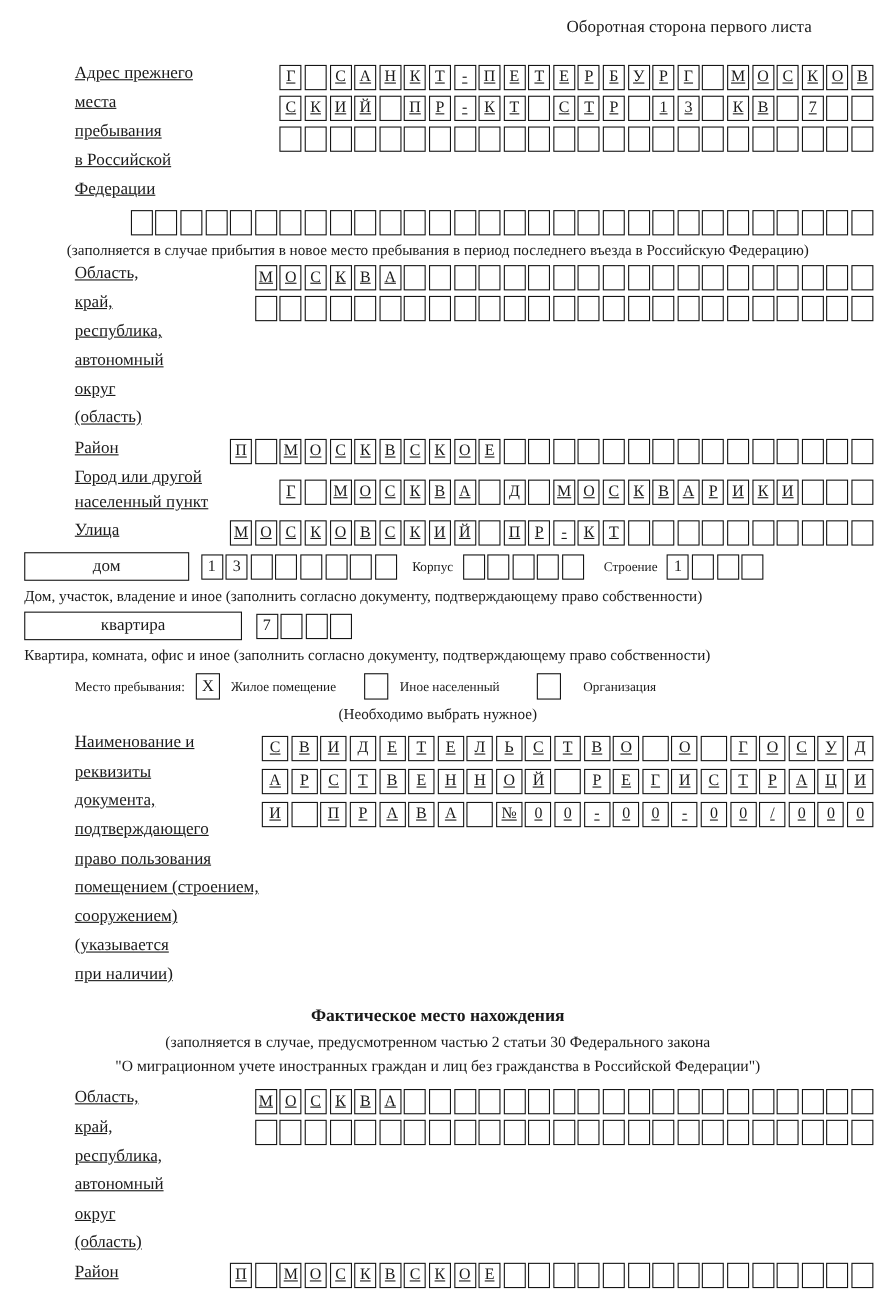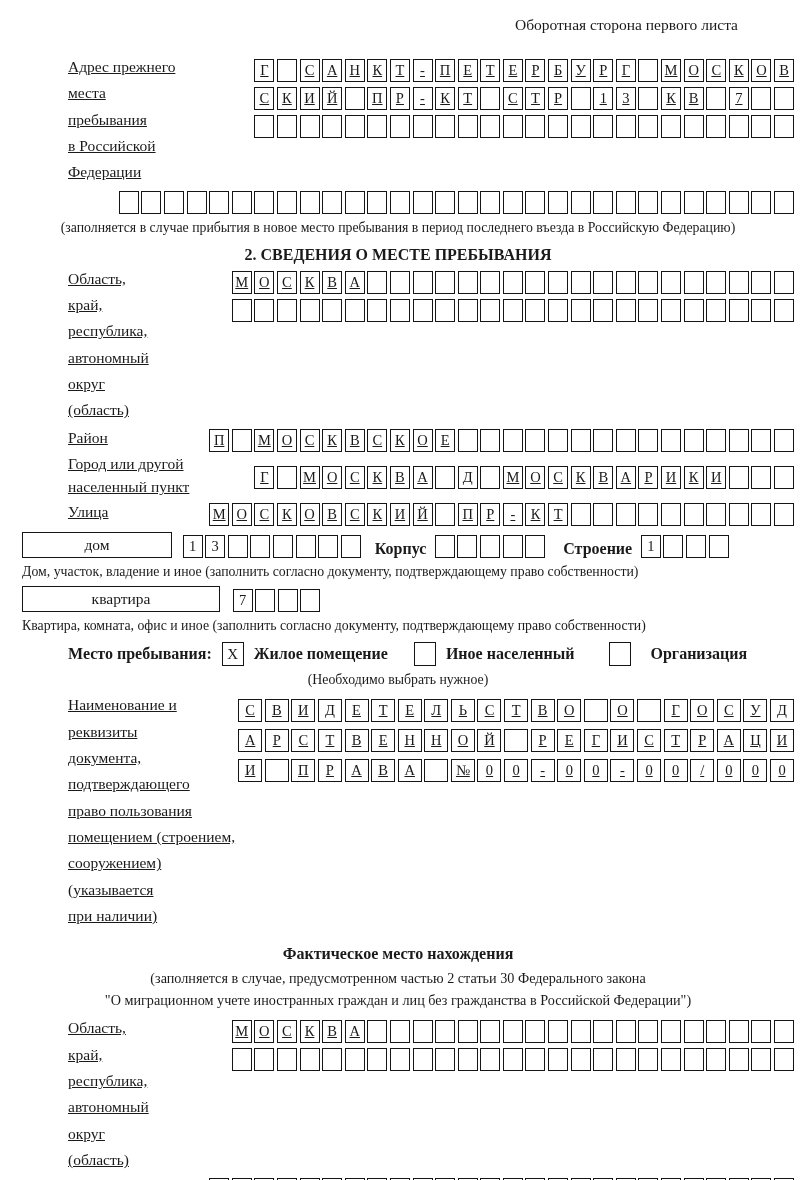--- a/index.html
+++ b/index.html
@@ -14,24 +14,24 @@
     display:inline-flex; align-items:center; justify-content:center; font-size:14.5px; background:#fff; }
 
   .flexrow { display:flex; align-items:flex-start;text-decoration:underline; }
   .flexrow.vcenter { align-items:center; }
   .lblcol { flex:0 0 auto; padding-left:68px; line-height:1.7; font-size:15.5px; white-space:pre-line; }
   .gridcol { flex:1 1 auto; min-width:0; }
 
   .note { text-align:center; font-size:13.8px; margin-top:6px; }
   .sec-title { text-align:center; font-weight:bold; font-size:16px; margin:10px 0 2px 0; }
 
-  .inline-label { font-size:16px;font-weight:bold; }
+  .inline-label { font-size:12px; }
   .boxfield { height:26px; border:1.7px solid #151515; display:flex; align-items:center; justify-content:center;
     font-size:15.5px; background:#fff; }
-  .house-row, .apt-row { display:flex; align-items:flex-end; margin-top:6px; margin-left:22px; }
+  .house-row, .apt-row { display:flex; align-items:center; margin-top:6px; margin-left:22px; }
   .house-cells, .apt-cells { display:flex; }
 
   .chk-row { display:flex; align-items:center; margin-top:8px; margin-left:68px; }
   .cbox { width:22px; height:24px; border:1.7px solid #151515; display:inline-flex; align-items:center;
     justify-content:center; font-size:15px; margin:0 10px; background:#fff; }
   .fact-note { text-align:center; font-size:14.2px; line-height:1.55; white-space:pre-line; margin-top:4px; }
 </style>
 </head>
 <body>
 
@@ -152,21 +152,20 @@
       <span class="cell"></span>
       <span class="cell"></span>
       <span class="cell"></span>
       <span class="cell"></span>
       <span class="cell"></span>
       <span class="cell"></span>
       <span class="cell"></span>
     </div>
   <div class="note">(заполняется в случае прибытия в новое место пребывания в период последнего въезда в Российскую Федерацию)</div>
 
-  <div class="sec-title">2. СВЕДЕНИЯ О МЕСТЕ ПРЕБЫВАНИЯ</div>
 
   <div class="flexrow">
     <div class="lblcol" style="width:140px;">Область, край,
 республика,
 автономный
 округ (область)</div>
     <div class="gridcol">
       <div class="cells">
           <span class="cell">М</span>
           <span class="cell">О</span>

